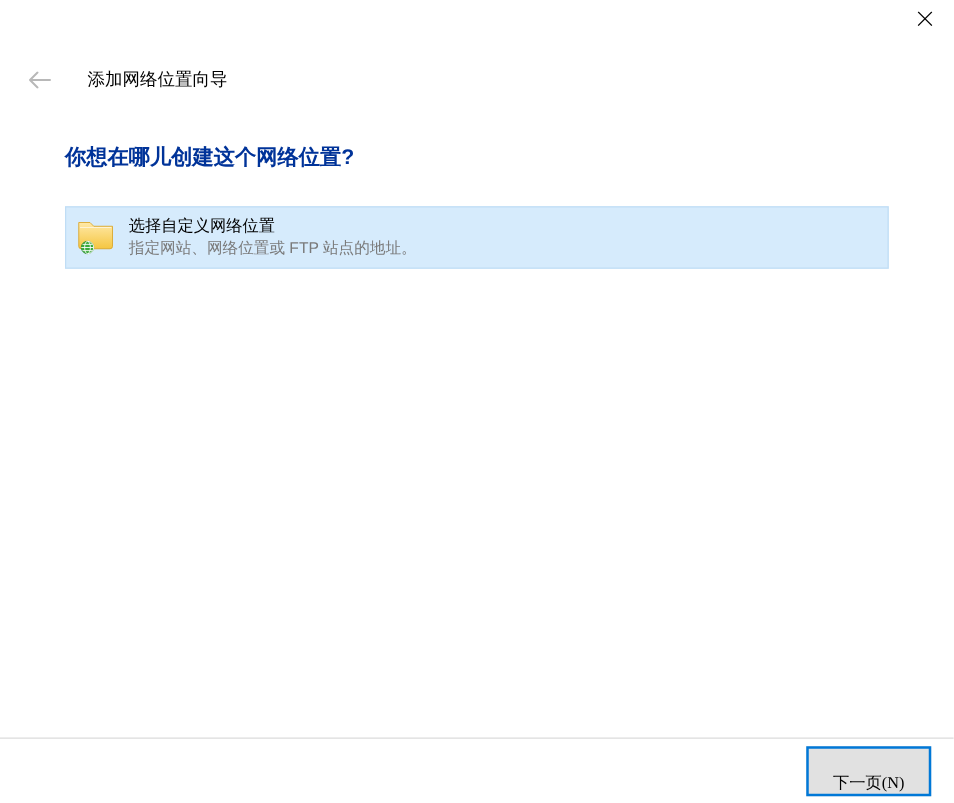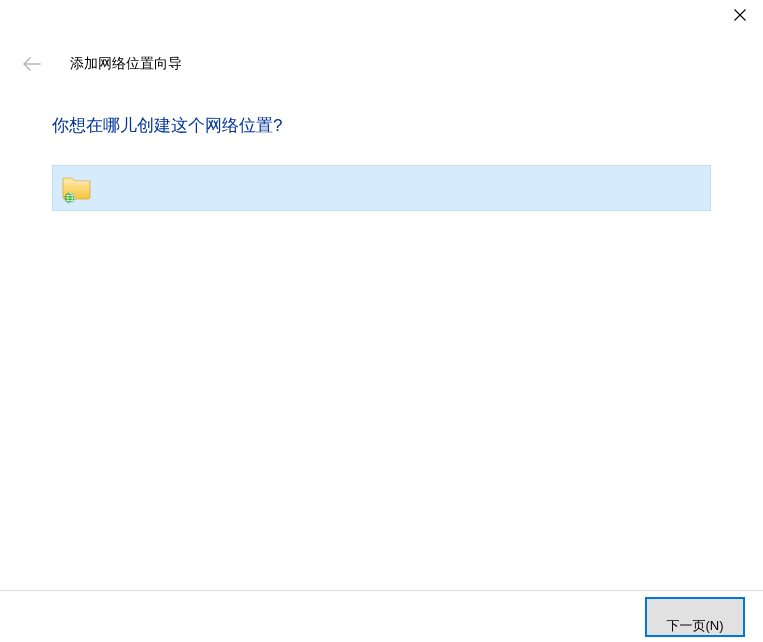--- a/index.html
+++ b/index.html
@@ -55,21 +55,21 @@
       font-size: 14px;
       color: #000000;
       margin-left: 26px;
     }
     .content {
       padding: 38px 52px 0 52px;
     }
     .heading {
       font-size: 17px;
       color: #003399;
-      font-weight: 400;
+      font-weight: 700;
       margin-bottom: 28px;
     }
     .option-item {
       display: flex;
       align-items: flex-start;
       background: #d6ebfc;
       border: 1px solid #c0ddf5;
       padding: 6px 8px;
       cursor: pointer;
     }
@@ -108,21 +108,21 @@
       justify-content: flex-end;
       align-items: center;
       padding-right: 18px;
       gap: 10px;
       background: #ffffff;
     }
     .btn {
       min-width: 100px;
       height: 26px;
       font-size: 13px;
-      font-family: Liberation Sans, sans-serif;
+      font-family: Liberation Serif, serif;
       background: #e1e1e1;
       border: 1px solid #adadad;
       cursor: pointer;
       padding: 18px 14px;
     }
     .btn.primary {
       border: 2px solid #0078d7;
     }
   </style>
 </head>
@@ -157,18 +157,22 @@
             <stop offset="0" stop-color="#ffe9a8"></stop>
             <stop offset="1" stop-color="#f5c641"></stop>
           </linearGradient>
         </defs>
         <path d="M2 6 h9 l3 3 h15 v16 a2 2 0 0 1 -2 2 h-23 a2 2 0 0 1 -2 -2 z" fill="url(#fg)" stroke="#d9a62a" stroke-width="0.7"></path>
         <path d="M3 10 h25" stroke="#ffffff" stroke-opacity="0.6" stroke-width="0.8"></path>
         <circle cx="9" cy="26" r="5" fill="#3aa93a" stroke="#2d852d" stroke-width="0.6"></circle>
         <path d="M9 21 a5 5 0 0 1 0 10 a2.3 5 0 0 1 0 -10 a2.3 5 0 0 1 0 10 M4 26 h10 M5 23.5 h8 M5 28.5 h8" stroke="#ffffff" stroke-width="0.7" fill="none"></path>
       </svg>
     </div>
+    <div class="option-text">
+      <span class="option-title">选择自定义网络位置</span>
+      <span class="option-desc">指定网站、网络位置或 FTP 站点的地址。</span>
+    </div>
   </div>
 </div>
 
 <div class="footer">
   <button class="btn primary">下一页(N)</button>
 </div>
 
 </body></html>

